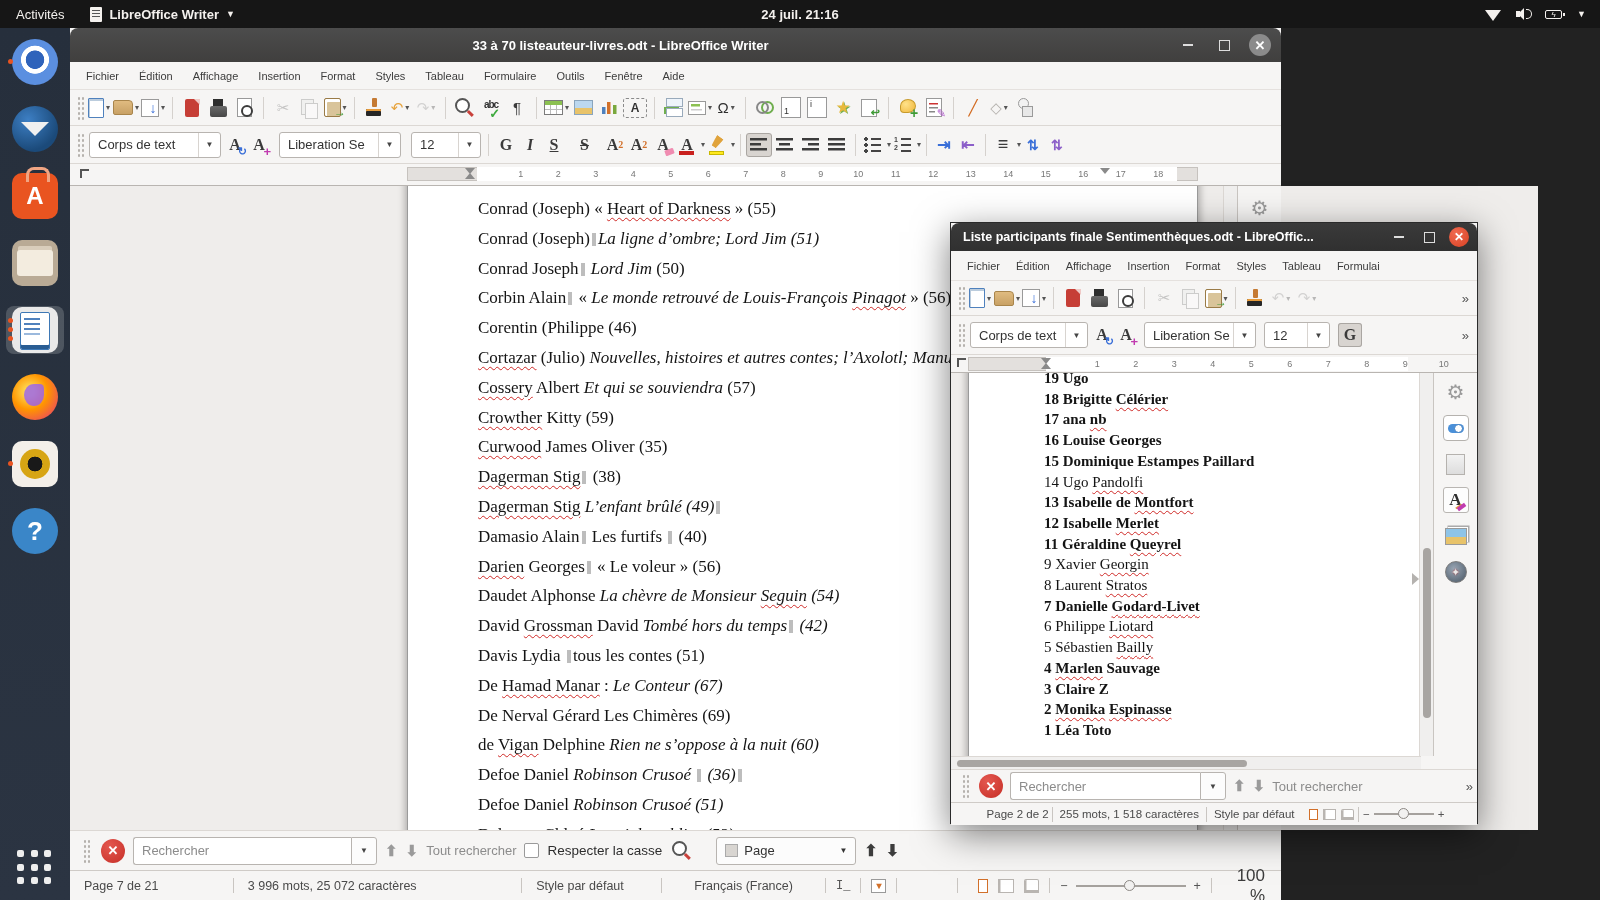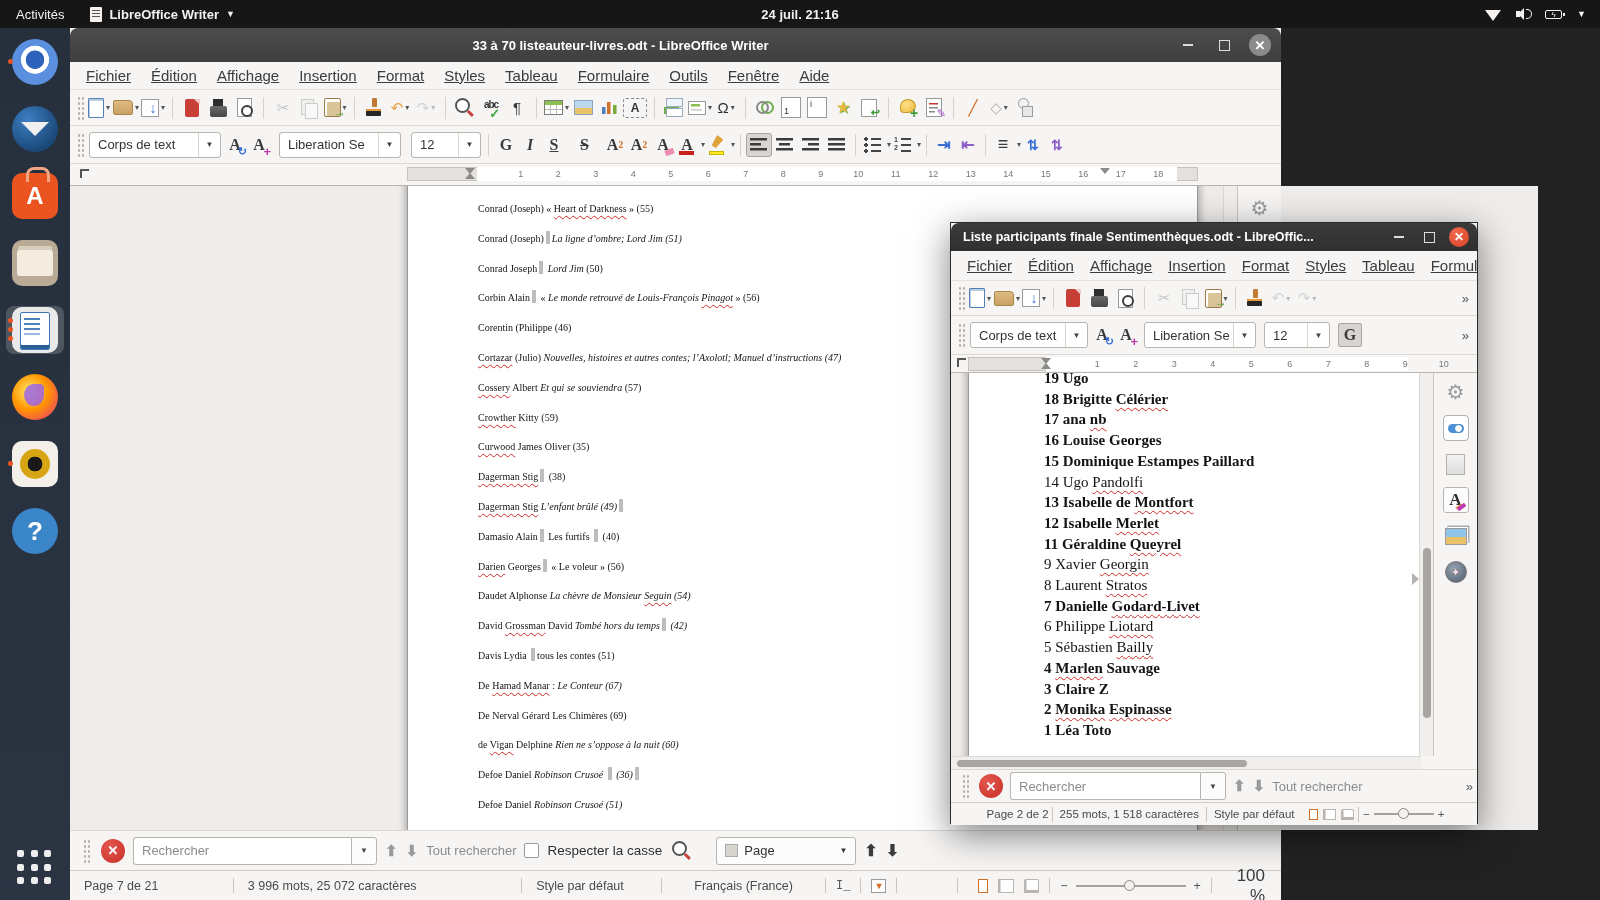--- a/index.html
+++ b/index.html
@@ -55,21 +55,21 @@
 
   
   .win { position:absolute; background:#f6f5f4; border:1px solid #1f1f1f; }
   .titlebar { height:34px; background:linear-gradient(#4c4c4c,#403f3e); border-radius:8px 8px 0 0; color:#fff; font-weight:bold; font-size:13px; display:flex; align-items:center; position:relative; }
   .titlebar .ttl { position:absolute; left:0; right:110px; text-align:center; white-space:nowrap; overflow:hidden; }
   .winbtns { position:absolute; right:10px; display:flex; align-items:center; gap:14px; }
   .wb { width:22px; height:22px; display:flex; align-items:center; justify-content:center; color:#eee; }
   .wb-min::before { content:""; width:10px; height:2px; background:#ddd; }
   .wb-max::before { content:""; width:9px; height:9px; border:1.5px solid #ddd; }
   .wb-close { border-radius:50%; background:#8b8b8b; font-size:13px; color:#fff; }
-  .menubar { height:28px; background:#f6f5f4; display:flex; align-items:center; font-size:15px; color:#3c3c3c; border-bottom:1px solid #e5e1de; overflow:hidden; white-space:nowrap;text-decoration:underline; }
+  .menubar { height:28px; background:#f6f5f4; display:flex; align-items:center; font-size:11px; color:#3c3c3c; border-bottom:1px solid #e5e1de; overflow:hidden; white-space:nowrap; }
   .mi { padding:0 10px; }
   .tbar { background:#f6f5f4; display:flex; align-items:center; border-bottom:1px solid #dcd8d4; padding:2px 4px; }
   .drag { width:7px; height:24px; margin:0 3px; background:radial-gradient(circle, #b5b1ad 1px, transparent 1.5px); background-size:4px 5px; }
   .trow { display:flex; align-items:center; gap:2px; flex-wrap:nowrap; }
   .ic { min-width:24px; height:24px; display:inline-flex; align-items:center; justify-content:center; font-size:15px; border-radius:3px; position:relative; color:#444; }
   .tsep { width:1px; height:22px; background:#d5d1cd; margin:0 5px; display:inline-block; }
   .dis { opacity:.38; }
   .caret { font-size:8px; color:#555; margin-left:2px; }
   .combo { height:26px; background:#fff; border:1px solid #b8b4b0; border-radius:3px; display:flex; align-items:center; font-size:13px; color:#333; padding-left:8px; position:relative; margin:0 2px; }
   .combo .cbtn { margin-left:auto; width:22px; height:100%; border-left:1px solid #d8d4d0; display:flex; align-items:center; justify-content:center; font-size:8px; color:#444; }
@@ -153,21 +153,21 @@
   .rnums { position:absolute; top:3px; height:14px; display:flex; }
   .rn { width:37.5px; text-align:center; font-size:9px; color:#777; line-height:14px; flex:none; }
   .rnums.small .rn { width:38.5px; }
   .corner { position:absolute; left:10px; top:5px; width:9px; height:9px; border-left:2px solid #555; border-top:2px solid #555; }
   .rmark { position:absolute; top:4px; width:0; height:0; border-left:5px solid transparent; border-right:5px solid transparent; border-top:6px solid #8a8a8a; }
   .rmark.up { border-top:none; border-bottom:6px solid #8a8a8a; top:9px; }
 
   
   .docarea { position:absolute; overflow:hidden; background:#efedeb; }
   .page { position:absolute; background:#fff; border:1px solid #9a9a9a; box-shadow:0 0 7px 2px rgba(0,0,0,.28); }
-  .dl { font-family:"Liberation Serif", serif; font-size:10px; line-height:29.8px; color:#141414; white-space:nowrap; }
+  .dl { font-family:"Liberation Serif", serif; font-size:17px; line-height:29.8px; color:#141414; white-space:nowrap; }
   .it { font-style:italic; }
   .wavy { text-decoration:underline; text-decoration-style:wavy; text-decoration-color:#cf2a27; text-decoration-thickness:1px; text-underline-offset:3px; }
   .bar { display:inline-block; width:4px; height:13px; background:#bdbdbd; margin:0 2px; vertical-align:-2px; }
   .pl { font-family:"Liberation Serif", serif; font-size:15px; line-height:20.7px; color:#141414; white-space:nowrap; }
   .pl.b { font-weight:bold; }
 
   .vscroll { position:absolute; width:14px; background:#f0efee; border-left:1px solid #dcd8d4; }
   .vscroll .thumb { position:absolute; left:3px; width:8px; border-radius:4px; background:#a8a5a2; }
   .hscroll { position:absolute; height:13px; background:#f0efee; border-top:1px solid #dcd8d4; }
   .hscroll .thumb { position:absolute; top:3px; height:7px; border-radius:4px; background:#a8a5a2; }

